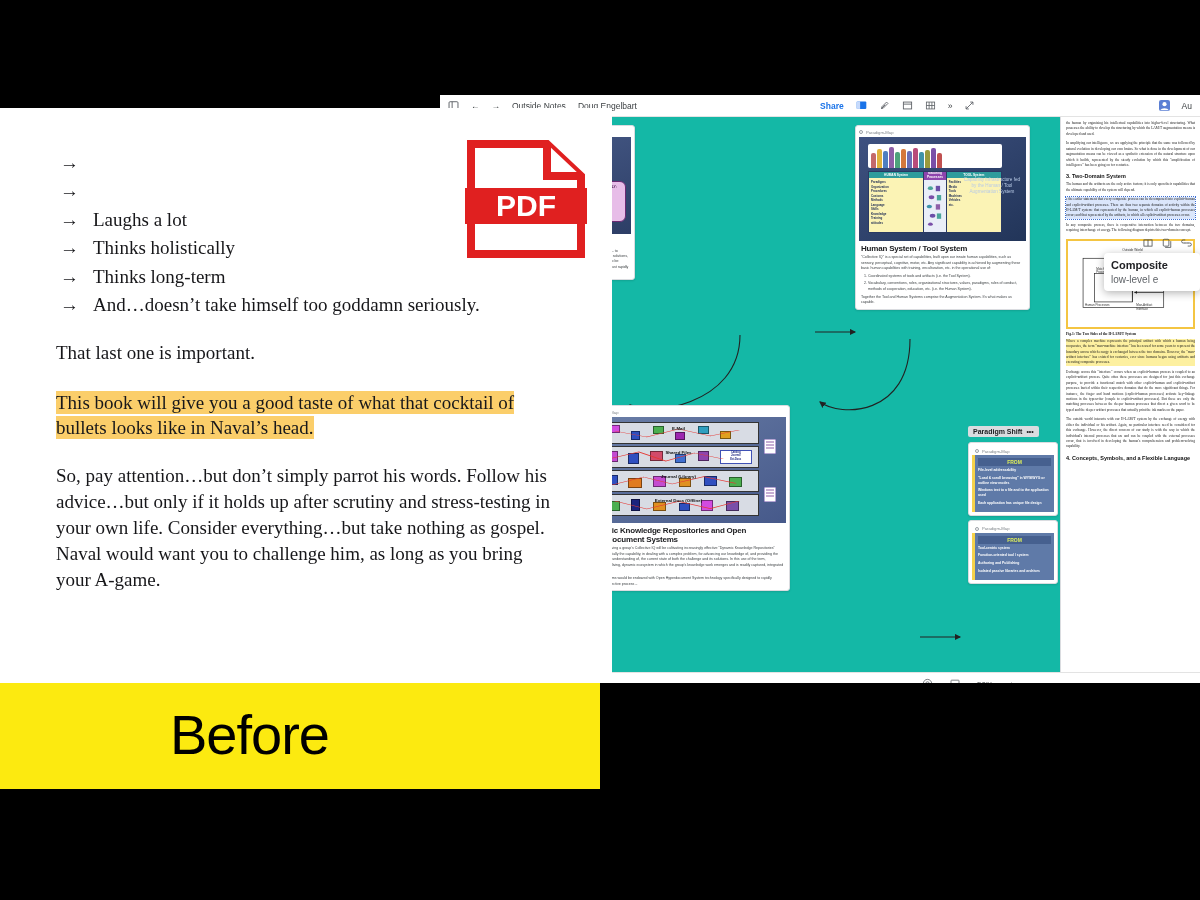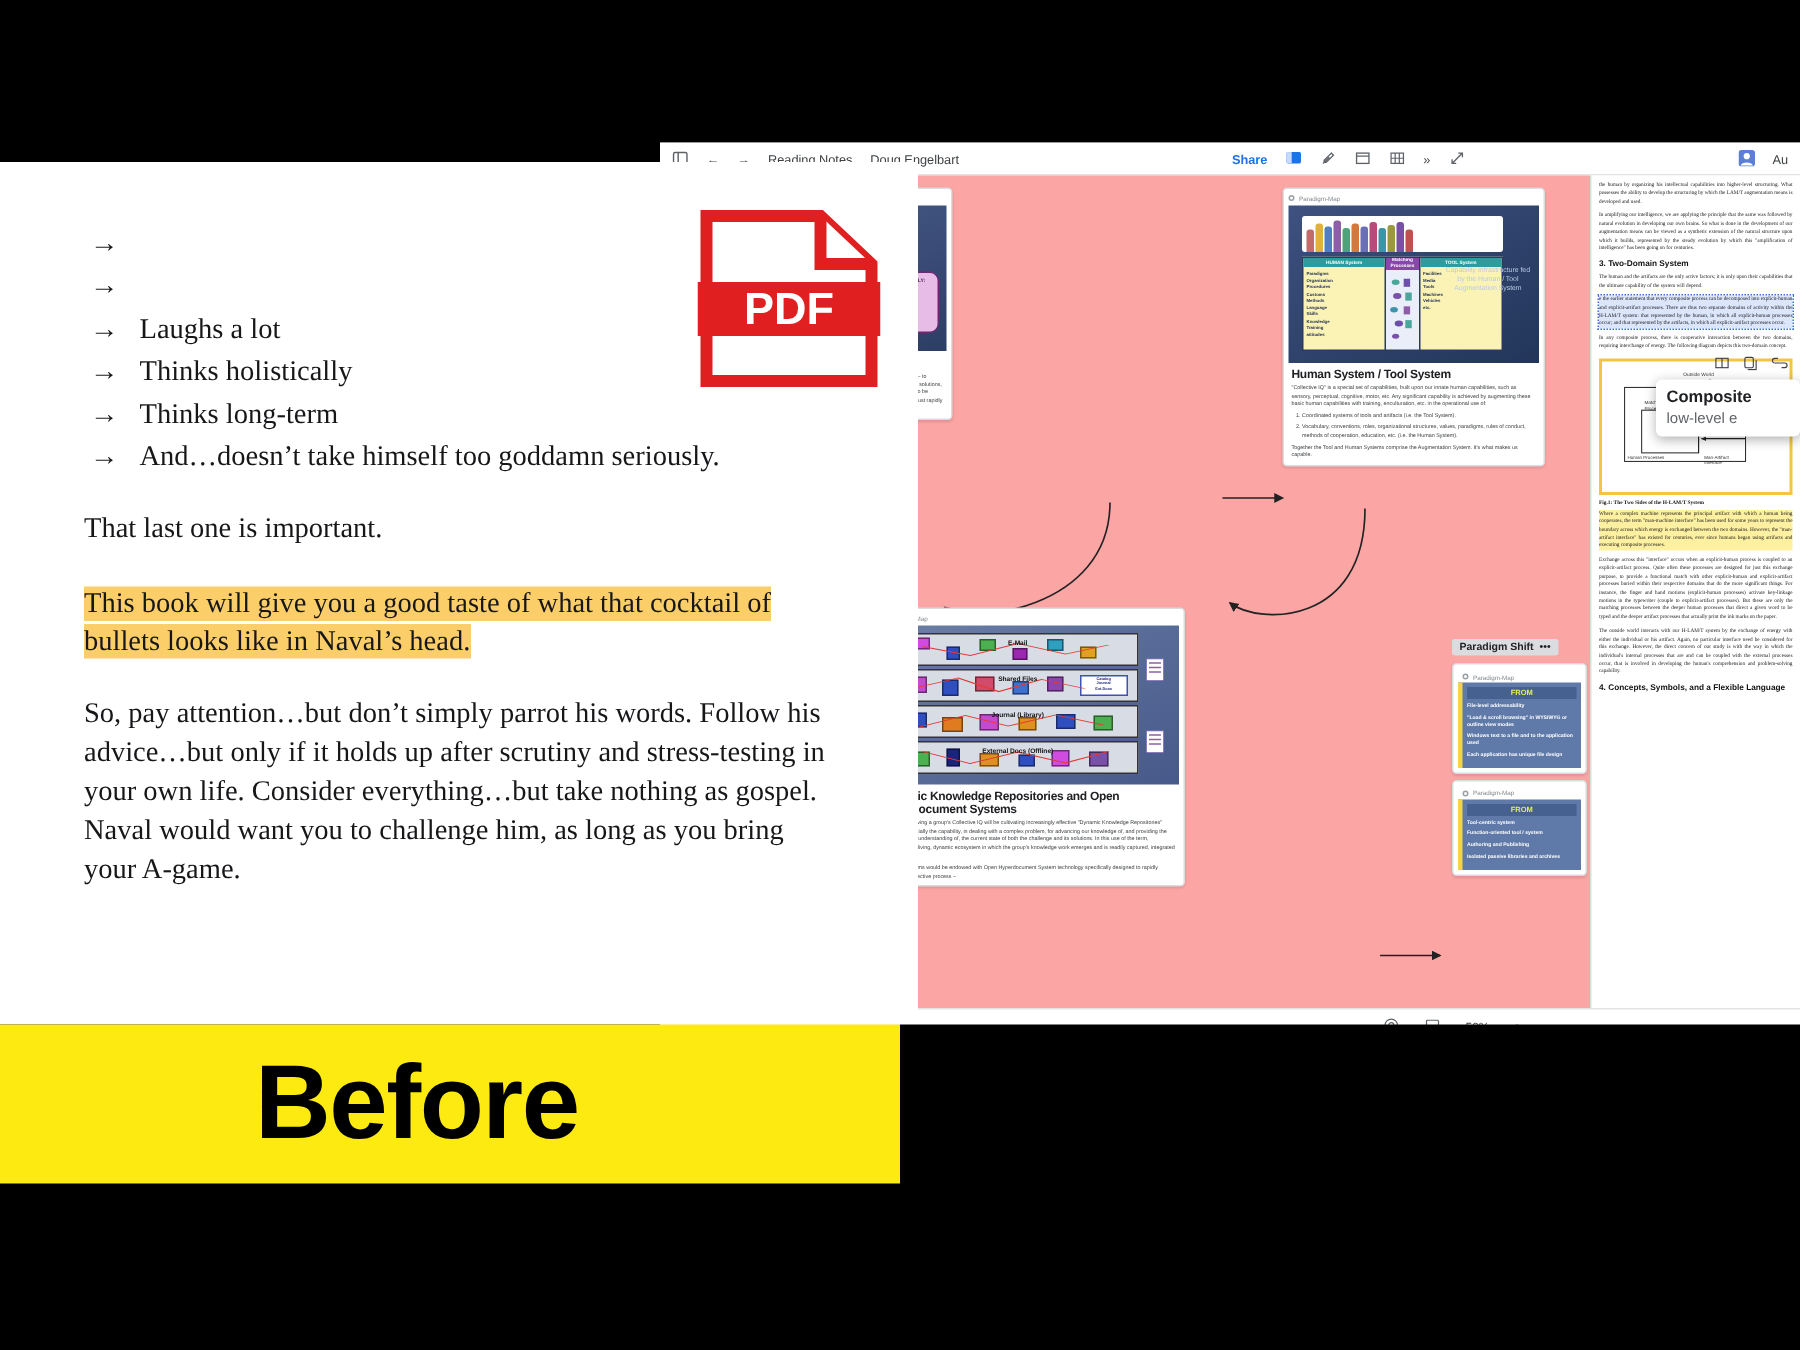--- a/index.html
+++ b/index.html
@@ -16,21 +16,21 @@
         background:#ffffff; border-bottom:1px solid #e3e3e3;
         display:flex; align-items:center; gap:12px; padding:0 8px;
         font-size:8.5px; color:#3c4043; }
   .tb-ico { width:11px; height:11px; display:inline-block; color:#5f6368; }
   .tb-txt { white-space:nowrap; font-size:8.5px; color:#3c4043; }
   .tb-share { color:#1a73e8; font-weight:700; font-size:8.5px; }
   .tb-spacer { flex:1 1 auto; }
 
   
   #canvas { position:absolute; left:0; top:22px; width:620px; height:555px;
-            background:#fca5a5; overflow:hidden; }
+            background:#14b8a6; overflow:hidden; }
 
   .card { position:absolute; background:#fff; border:1px solid #dadce0;
           border-radius:3px; box-shadow:0 1px 2px rgba(0,0,0,.12); overflow:hidden; }
   .card-hdr { display:flex; align-items:center; gap:3px; height:10px;
           padding:2px 3px 0 3px; font-size:4.2px; color:#80868b; }
   .hdr-dot { width:4px;height:4px;border-radius:50%;border:.5px solid #9aa0a6; flex:0 0 auto;}
   .card-img { margin:1px 3px; }
   .card-title { font-size:8px; font-weight:700; color:#202124; margin:3px 5px 2px 5px;
           line-height:1.15; letter-spacing:-.2px;}
   .card-body { font-size:3.6px; color:#3c4043; margin:0 5px 3px 5px; line-height:1.5; }
@@ -126,42 +126,42 @@
      -webkit-box-decoration-break:clone; padding:1px 0;}
 
   
   #pdficon { position:absolute; left:465px; top:140px; width:122px; height:118px; }
 
   
   #banner { position:absolute; left:0; top:683px; width:1200px; height:106px; }
   #ban-left { position:absolute; left:0; top:0; width:600px; height:106px; background:#fcea10; }
   #ban-right{ position:absolute; left:600px; top:0; width:600px; height:106px; background:#000; }
   .ban-txt { position:absolute; top:50%; transform:translateY(-52%);
-     font-family:"Liberation Sans", sans-serif; font-weight:700; font-size:70px;
+     font-family:"Liberation Sans", sans-serif; font-weight:400; font-size:56px;
      letter-spacing:-1px; line-height:1; }
   #ban-before { left:170px; color:#000; }
   #ban-after  { left:770px; color:#fcea10; }
 </style>
 </head>
 <body>
 
 <div id="stage">
 
   <div id="app">
 
     <div id="app-toolbar">
       <span class="tb-ico">
         <svg viewBox="0 0 16 16" width="11" height="11" fill="none" stroke="#5f6368" stroke-width="1.4">
           <rect x="1.5" y="2.5" width="13" height="11" rx="1.5"></rect>
             <line x1="6" y1="2.5" x2="6" y2="13.5"></line>
         </svg>
       </span>
       <span class="tb-txt">←</span>
       <span class="tb-txt">→</span>
-      <span class="tb-txt">Reading Notes</span>
+      <span class="tb-txt">Outside Notes</span>
       <span class="tb-txt">Doug Engelbart</span>
       <span class="tb-spacer"></span>
       <span class="tb-share">Share</span>
       <span class="tb-ico">
         <svg viewBox="0 0 16 16" width="11" height="11">
             <rect x="1" y="2" width="14" height="11" rx="1.5" fill="#1a73e8"></rect>
             <rect x="1" y="2" width="5" height="11" fill="#c6dafc"></rect>
           </svg>
       </span>
       <span class="tb-ico">

